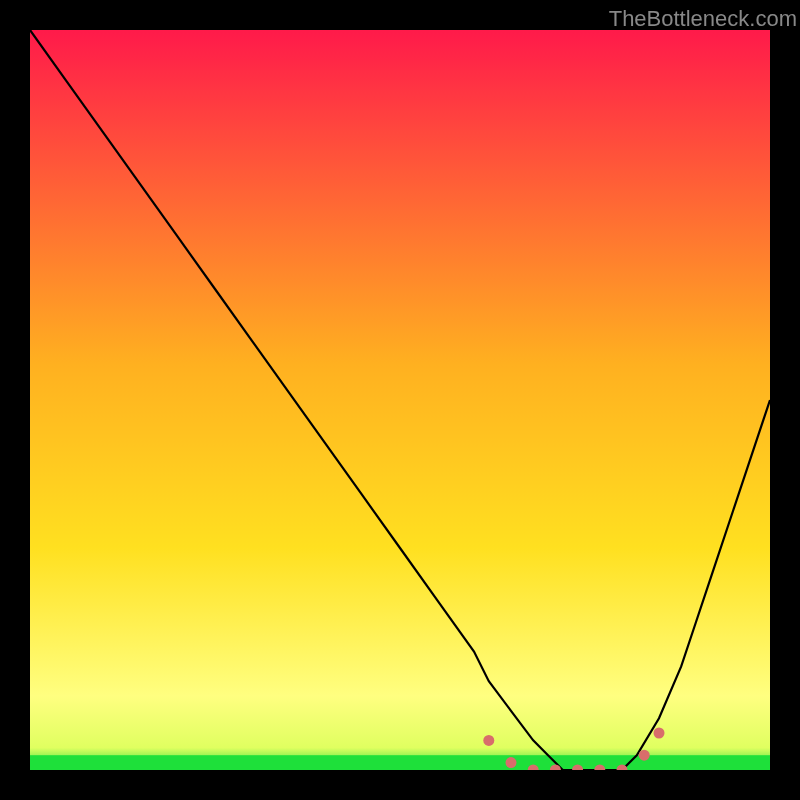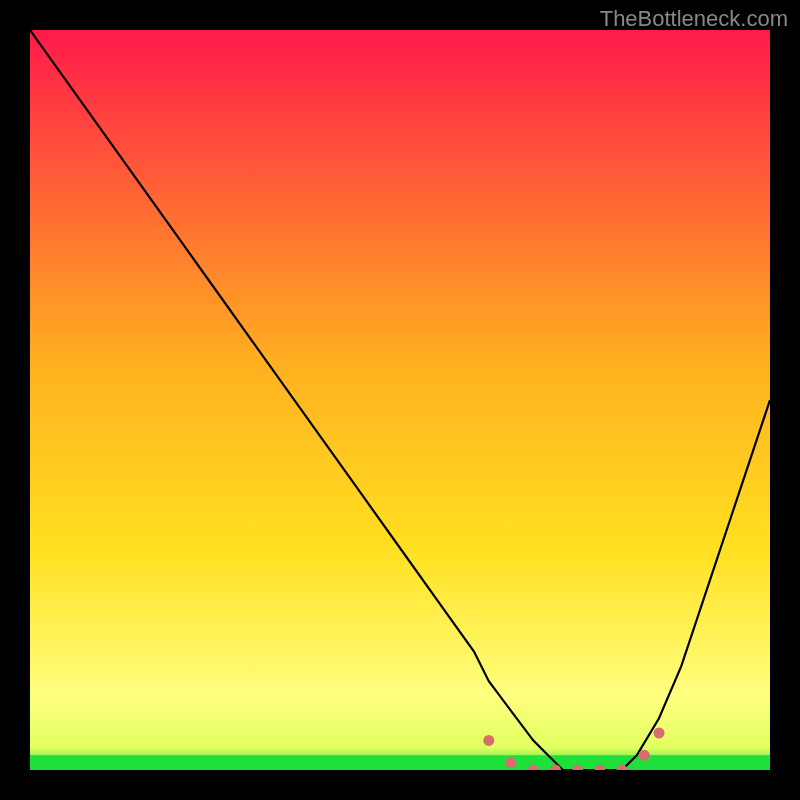--- a/index.html
+++ b/index.html
@@ -7,21 +7,21 @@
     padding: 0;
     width: 800px;
     height: 800px;
     background: #000;
     font-family: Arial, Helvetica, sans-serif;
     position: relative;
   }
   .watermark {
     position: absolute;
     top: 6px;
-    right: 12px;
+    right: 3px;
     color: #888;
     font-size: 22px;
     font-weight: 400;
     z-index: 10;
   }
   .frame {
     position: absolute;
     left: 30px;
     top: 30px;
     width: 740px;

